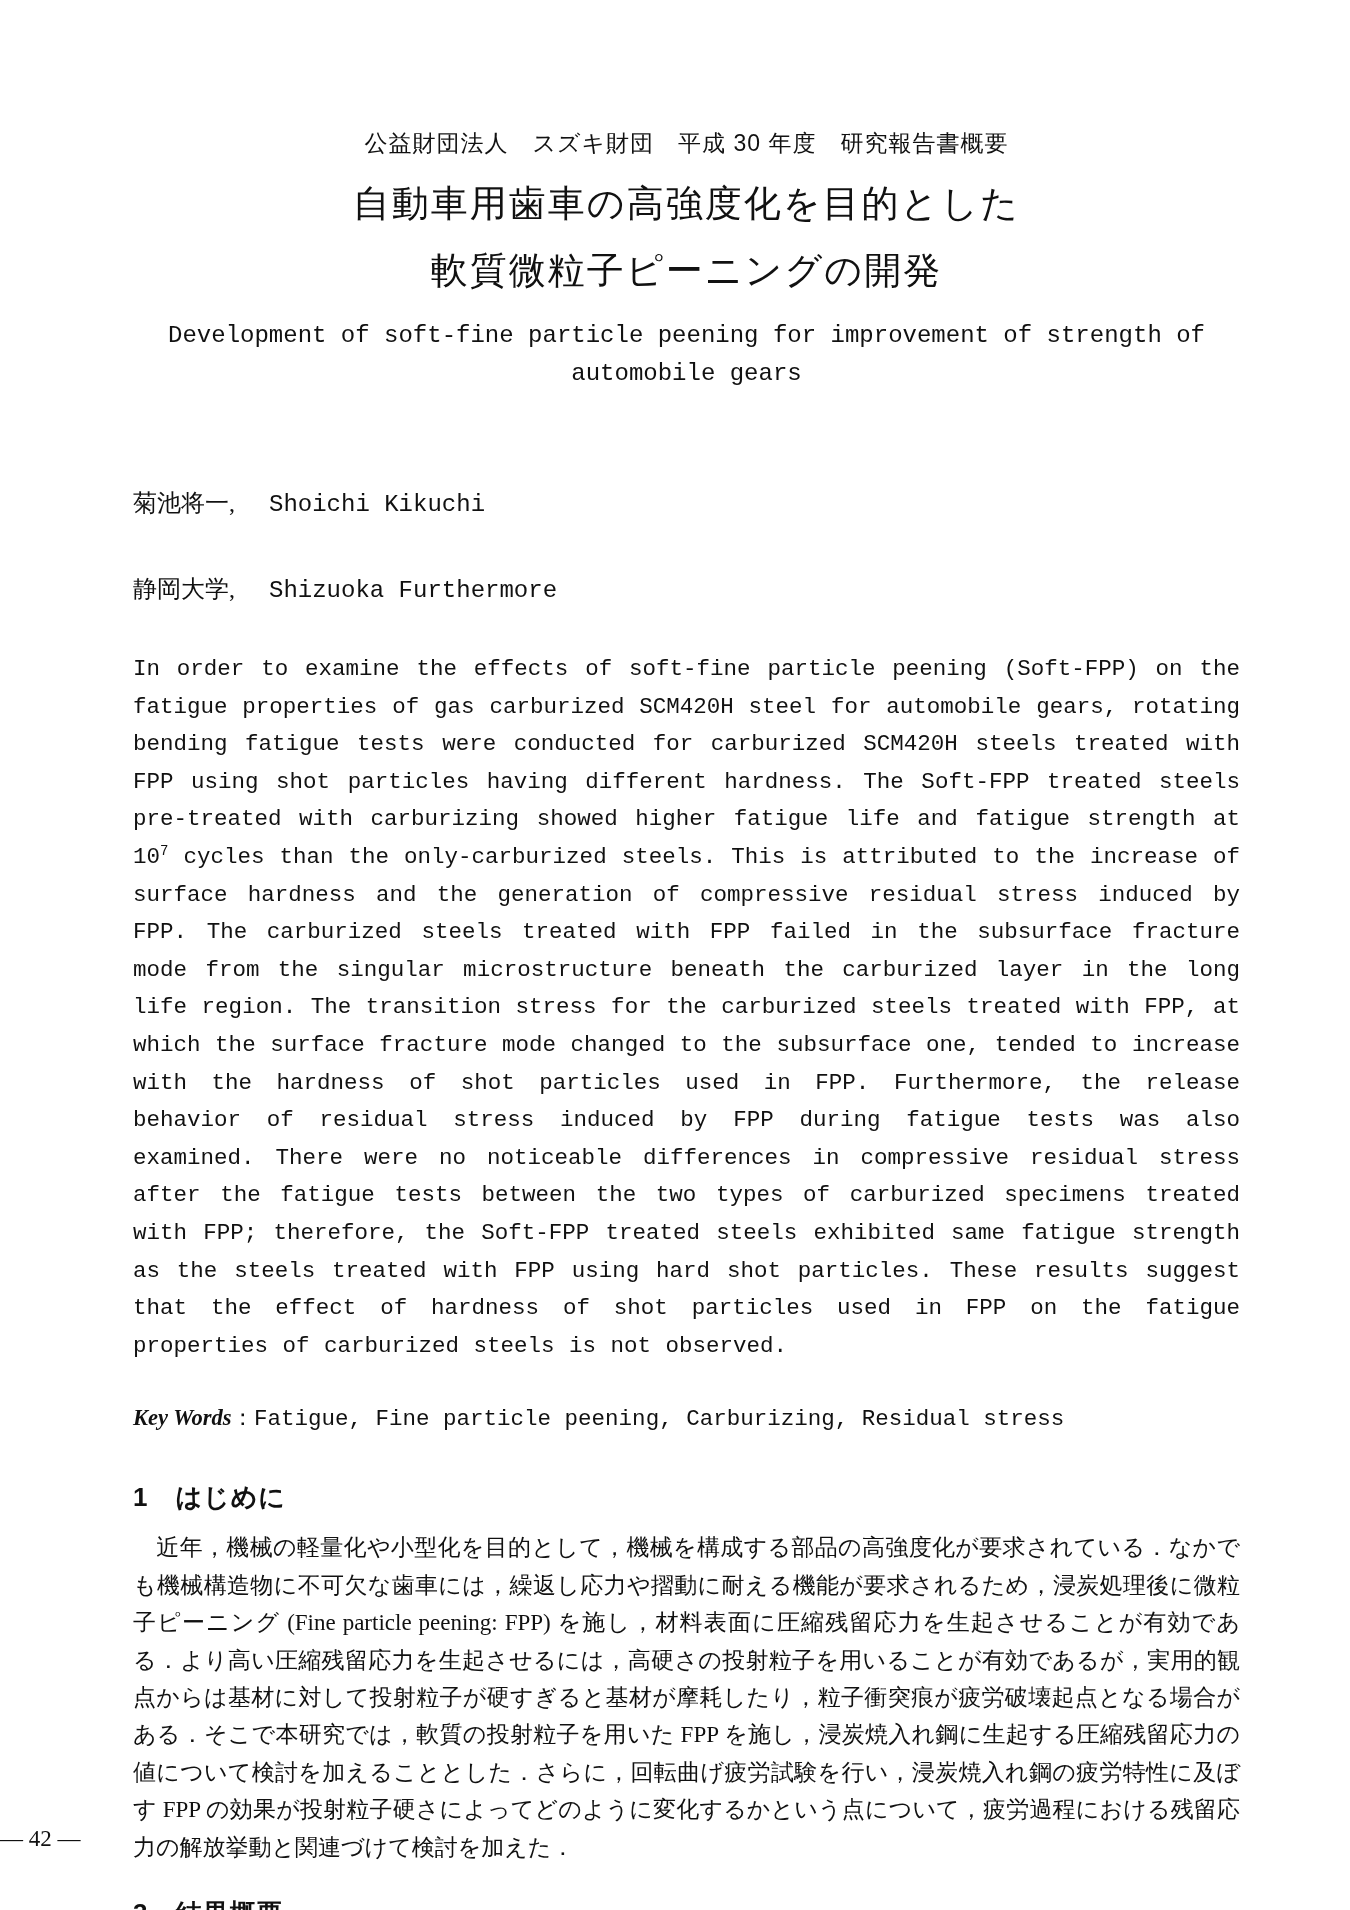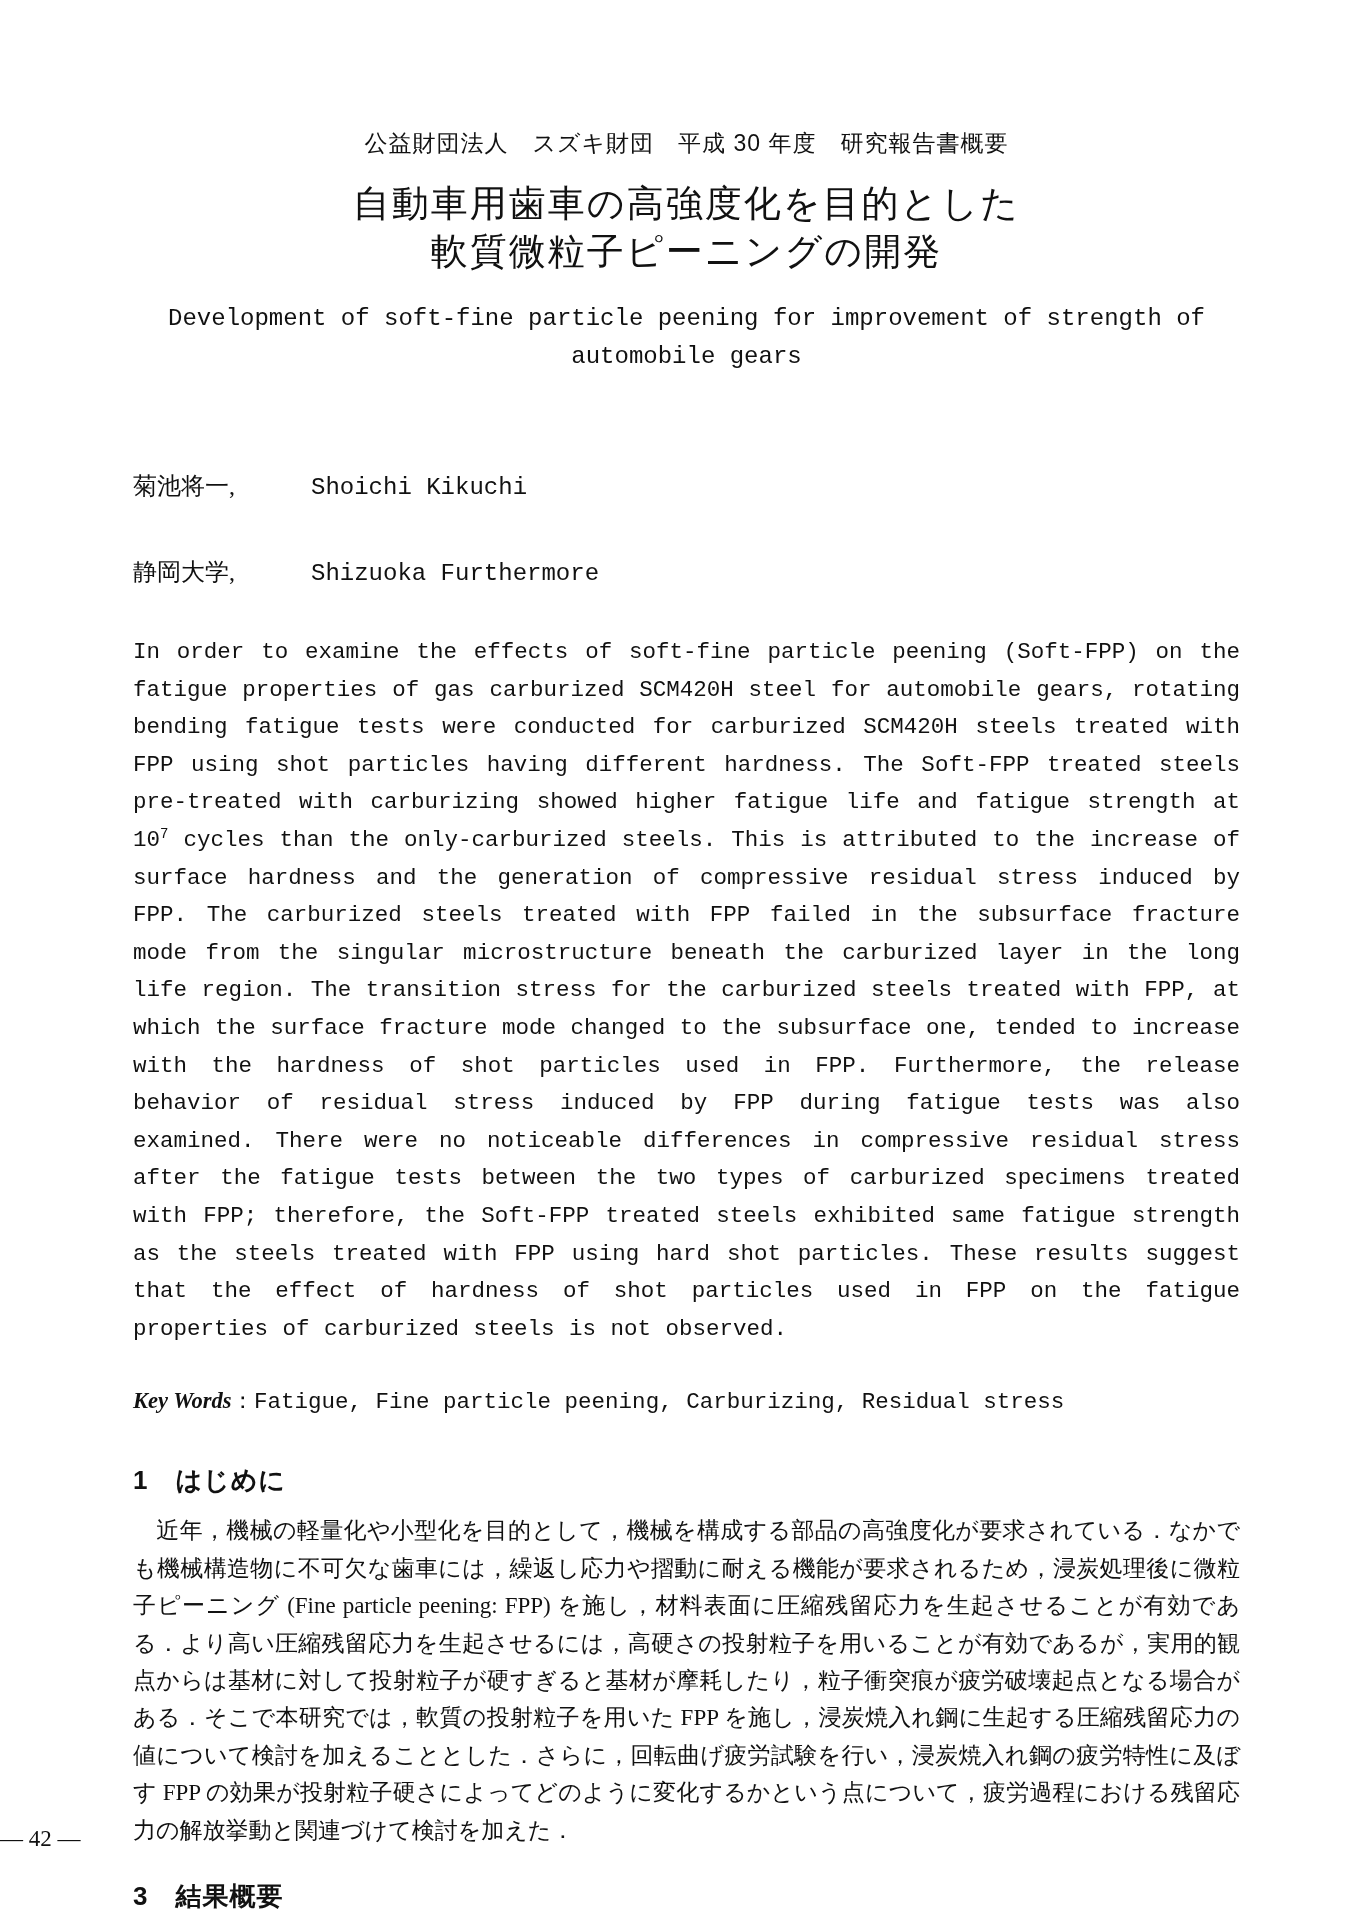--- a/index.html
+++ b/index.html
@@ -28,35 +28,35 @@
     line-height: 30px;
   }
   .title-ja {
     text-align: center;
     font-size: 37px;
     font-weight: 500;
     letter-spacing: 2px;
     line-height: 40px;
   }
   .title-ja.line1 { margin-top: 26px; }
-  .title-ja.line2 { margin-top: 10px; font-family: Liberation Mono, monospace; }
+  .title-ja.line2 { margin-top: 27px; }
   .title-en {
     margin-top: 26px;
     text-align: center;
     font-size: 24px;
     line-height: 38px;
   }
   .authors {
     margin-top: 44px;
     font-size: 24px;
     line-height: 36px;
   }
   .authors .row { white-space: nowrap; }
   .authors .ja { display: inline-block; min-width: 130px; margin-top: 48px; }
-  .authors .en { display: inline-block; margin-left: 42px; }
+  .authors .en { display: inline-block; }
   .abstract {
     margin-top: 42px;
     font-size: 22.5px;
     line-height: 37.6px;
     text-align: justify;
     text-justify: inter-word;
     word-spacing: 1px;
   }
   .abstract sup {
     font-size: 14px;

